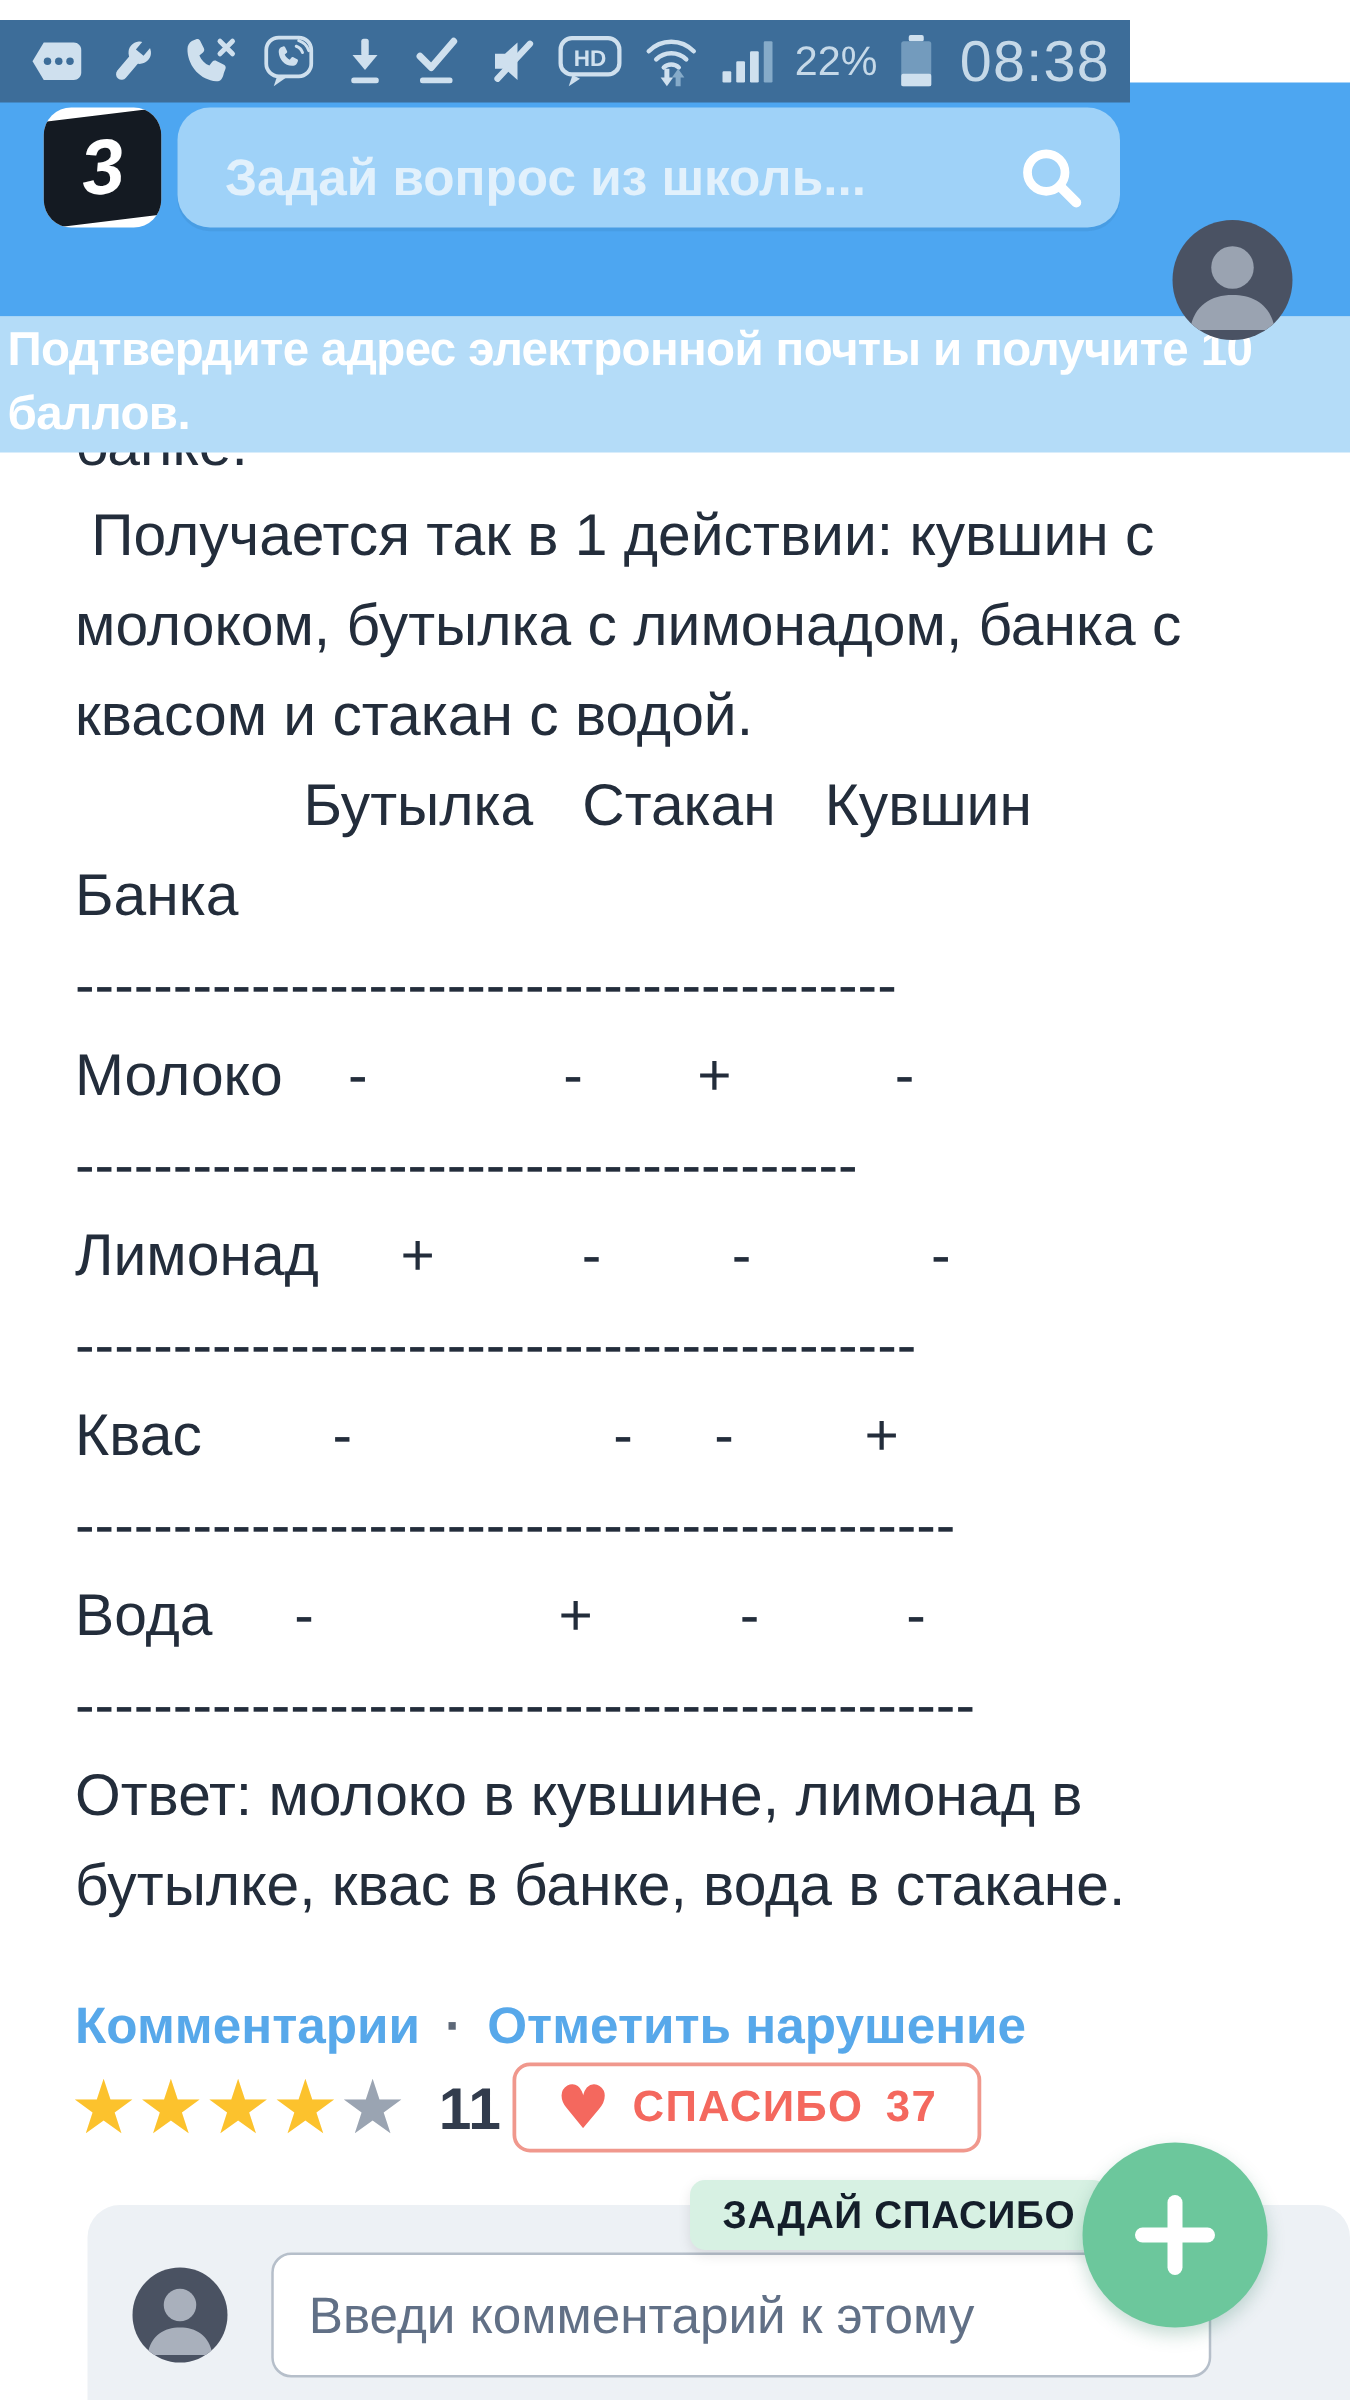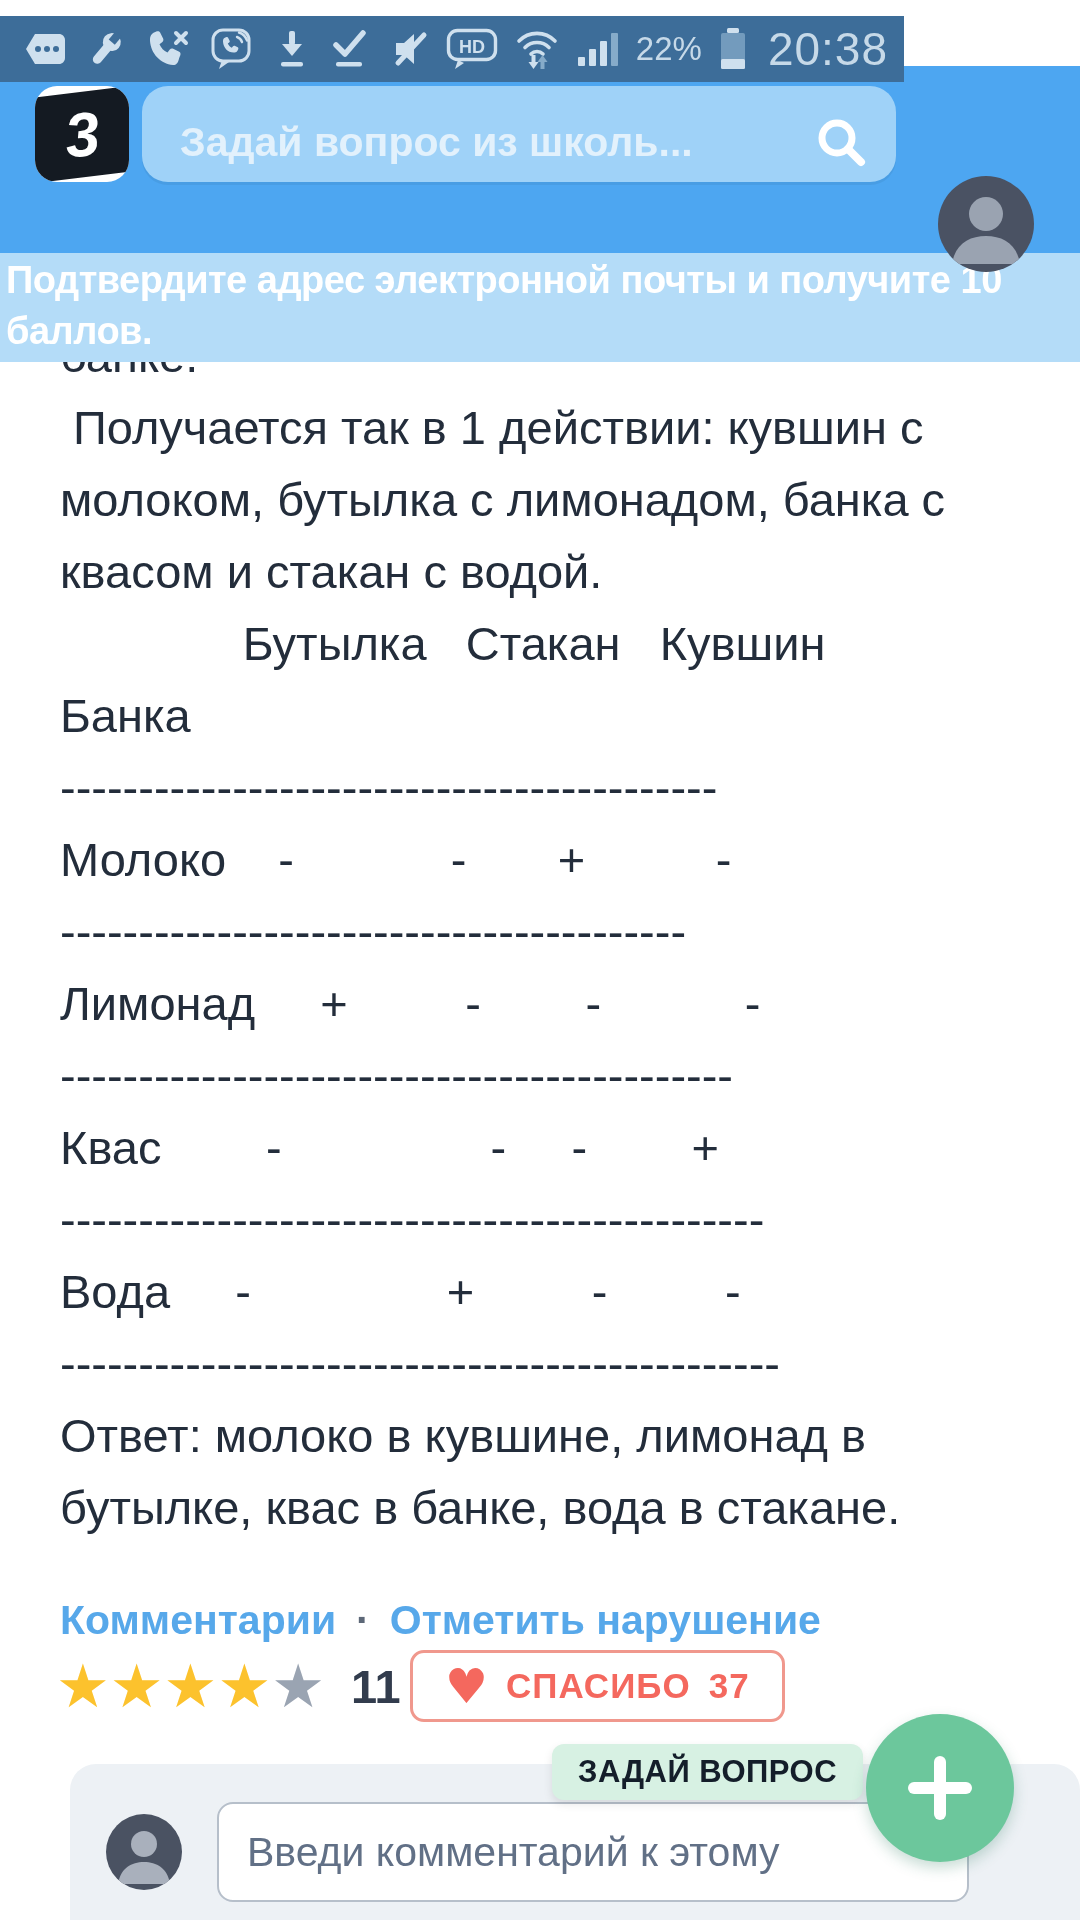--- a/index.html
+++ b/index.html
@@ -167,21 +167,21 @@
         <rect class="f" x="13" y="19" width="7" height="17" rx="1"></rect>
         <rect class="f" x="24" y="11" width="7" height="25" rx="1"></rect>
         <rect class="lite" x="35" y="3" width="7" height="33" rx="1"></rect>
       </svg>
       <span class="sb-pct">22%</span>
       <svg class="sb-ic" width="30" height="44" viewBox="0 0 30 44">
         <rect class="f" x="9" y="1" width="12" height="5" rx="1.5"></rect>
         <rect class="lite" x="3" y="6" width="24" height="36" rx="2" opacity="0.75"></rect>
         <rect class="f" x="3" y="32" width="24" height="10" rx="1.5"></rect>
       </svg>
-      <span class="sb-time">20:38</span>
+      <span class="sb-time">08:38</span>
     </div>
   </div>
 
   <div class="header">
     <div class="logo">
       <div class="logo-banner"></div>
       <div class="logo-num">3</div>
     </div>
     <div class="search">
       <input type="text" placeholder="Задай вопрос из школь..." style="">
@@ -248,19 +248,19 @@
     <div class="c-avatar">
       <svg width="76" height="76" viewBox="0 0 76 76">
         <circle cx="38" cy="30" r="13" fill="#a9b0bc"></circle>
         <path d="M12 70c2.5-16 13.5-22 26-22s23.5 6 26 22z" fill="#a9b0bc"></path>
       </svg>
     </div>
     <input class="c-input" type="text" placeholder="Введи комментарий к этому" style="">
   </div>
 
   <div class="tooltip">
-    <span>ЗАДАЙ ВОПРОС</span>
+    <span>ЗАДАЙ СПАСИБО</span>
   </div>
   <div class="fab">
     <span><span class="bar h"></span><span class="bar v"></span></span>
   </div>
 
 </div>
 
 </body></html>

